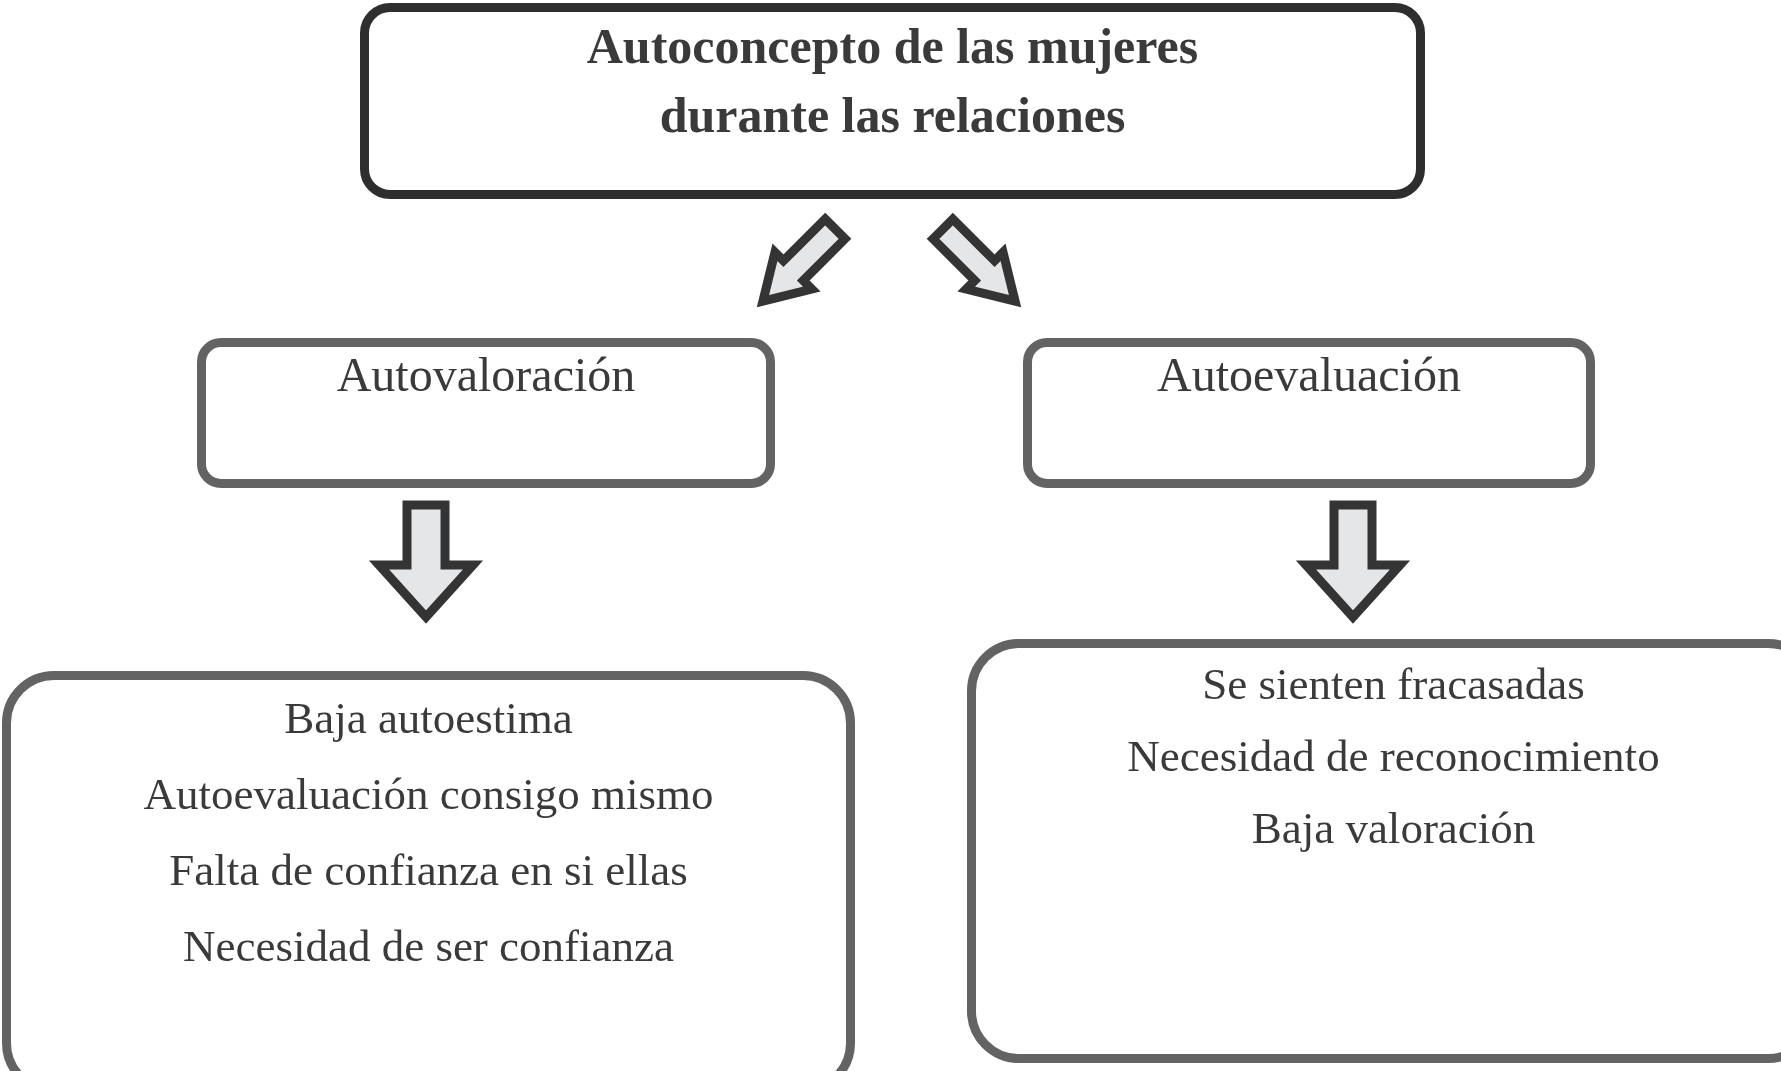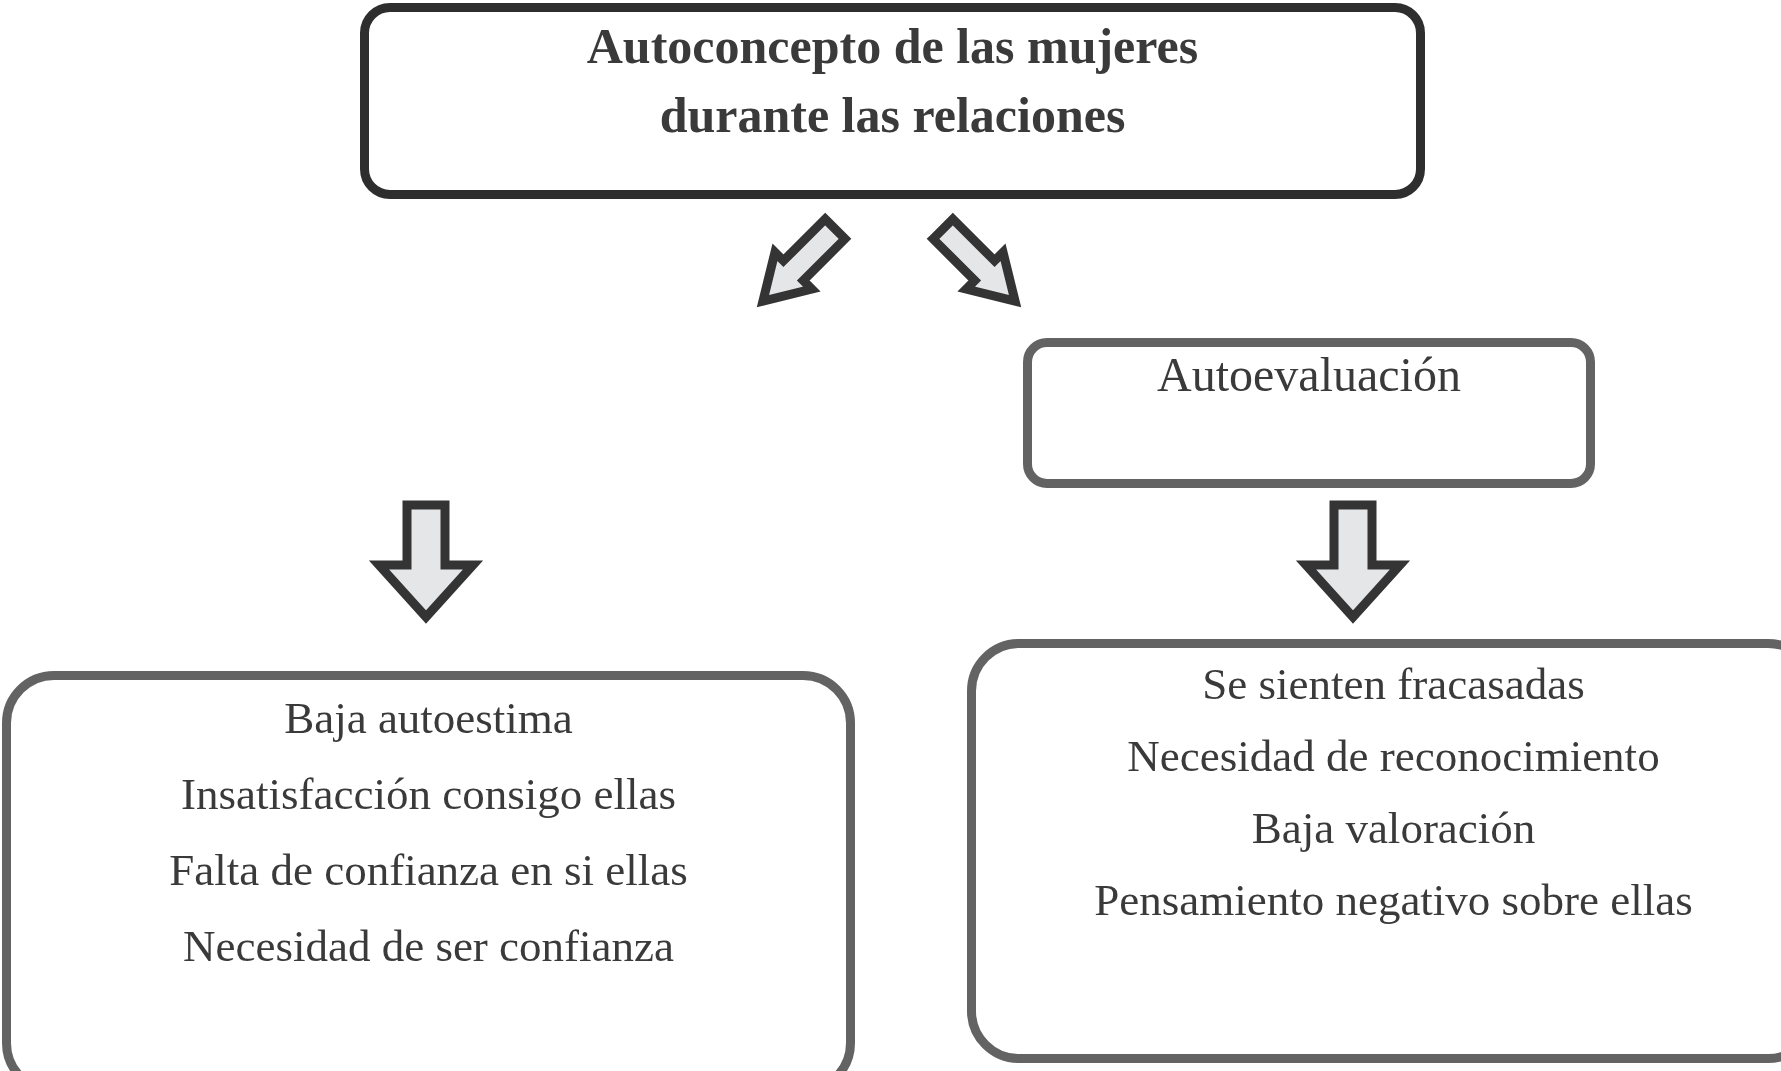--- a/index.html
+++ b/index.html
@@ -83,37 +83,39 @@
     <g transform="translate(59,59) rotate(45) translate(-28,-54)">
       <polygon class="arrow-shape" points="14,3 42,3 42,62 54,62 28,105 2,62 14,62"></polygon>
     </g>
   </svg>
   <svg class="arrow-svg diag-right" width="118" height="118" viewBox="0 0 118 118" xmlns="http://www.w3.org/2000/svg">
     <g transform="translate(59,59) rotate(-45) translate(-28,-54)">
       <polygon class="arrow-shape" points="14,3 42,3 42,62 54,62 28,105 2,62 14,62"></polygon>
     </g>
   </svg>
 
+  <div class="box mid-box left">
+    <span>Autovaloración</span>
+  </div>
   <div class="box mid-box right">
     <span>Autoevaluación</span>
   </div>
 
   <svg class="arrow-svg down-left" width="104" height="122" viewBox="0 0 104 122" xmlns="http://www.w3.org/2000/svg">
     <polygon class="arrow-shape" points="33,5 71,5 71,65 99,65 52,117 5,65 33,65"></polygon>
   </svg>
   <svg class="arrow-svg down-right" width="104" height="122" viewBox="0 0 104 122" xmlns="http://www.w3.org/2000/svg">
     <polygon class="arrow-shape" points="33,5 71,5 71,65 99,65 52,117 5,65 33,65"></polygon>
   </svg>
 
   <div class="box outcome-box left">
     <span>Baja autoestima</span>
-    <span>Insatisfacción consigo ellas</span>
+    <span>Autoevaluación consigo mismo</span>
     <span>Falta de confianza en si ellas</span>
     <span>Necesidad de ser confianza</span>
   </div>
   <div class="box outcome-box right">
     <span>Se sienten fracasadas</span>
     <span>Necesidad de reconocimiento</span>
     <span>Baja valoración</span>
-    <span>Pensamiento negativo sobre ellas</span>
   </div>
 
 </div>
 
 </body></html>

